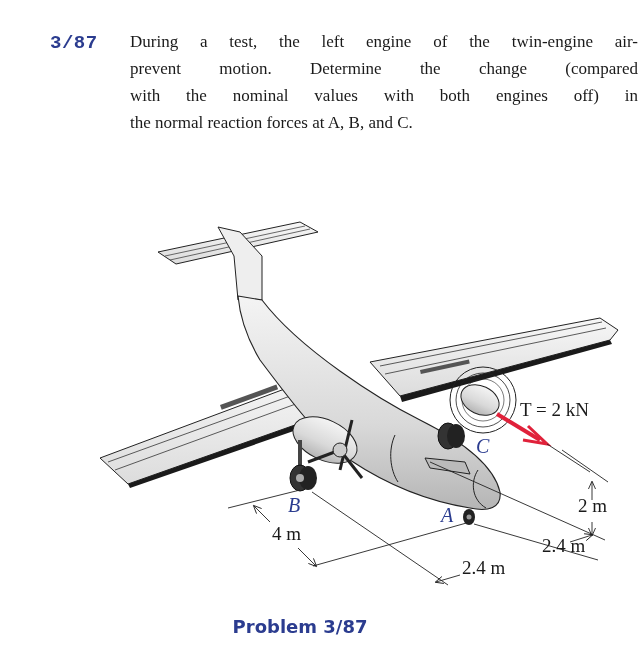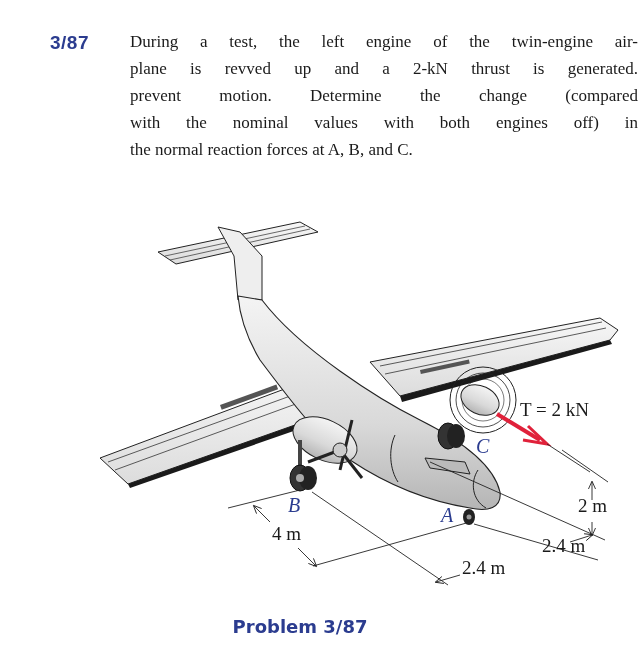--- a/index.html
+++ b/index.html
@@ -2,21 +2,21 @@
 <html><head>
 <meta charset="utf-8">
 <style>
   html, body { margin:0; padding:0; background:#ffffff; }
   body { width:640px; height:652px; position:relative; overflow:hidden; font-family:"DejaVu Serif", serif; }
   .problem {
     position:absolute; left:50px; top:28px; width:590px;
   }
   .pnum {
     position:absolute; left:0; top:4px;
-    font-family:Liberation Sans, sans-serif; font-weight:bold; font-size:19px;
+    font-family:Liberation Mono, monospace; font-weight:bold; font-size:19px;
     color:#2b3c8f; letter-spacing:0.5px;
   }
   .ptext {
     position:absolute; left:80px; top:0; width:508px;
     font-family:"Liberation Serif", serif; font-size:17px; line-height:27px;
     color:#1a1a1a; text-align:justify;
   }
   .ptext .line { display:block; text-align:justify; text-align-last:justify; white-space:nowrap; }
   .ptext .line.last { text-align-last:left; }
   .figure { position:absolute; left:0; top:200px; width:640px; height:400px; }
@@ -27,21 +27,20 @@
   .lbl { font-family:"Liberation Serif", serif; font-size:19px; fill:#1a1a1a; }
   .lblv { font-family:"Liberation Serif", serif; font-size:20px; fill:#2b3c8f; font-style:italic; }
 </style>
 </head>
 <body>
 
 <div class="problem">
   <div class="pnum">3/87</div>
   <div class="ptext">
     <span class="line">During a test, the left engine of the twin-engine air-</span>
-    <span class="line">plane is revved up and a 2-kN thrust is generated.</span>
     <span class="line">prevent motion. Determine the change (compared</span>
     <span class="line">with the nominal values with both engines off) in</span>
     <span class="line last">the normal reaction forces at A, B, and C.</span>
   </div>
 </div>
 
 <svg class="figure" viewBox="0 200 640 400" width="640" height="400">
   <defs>
     <linearGradient id="body" x1="0" y1="0" x2="0" y2="1">
       <stop offset="0" stop-color="#f4f4f4"></stop>

